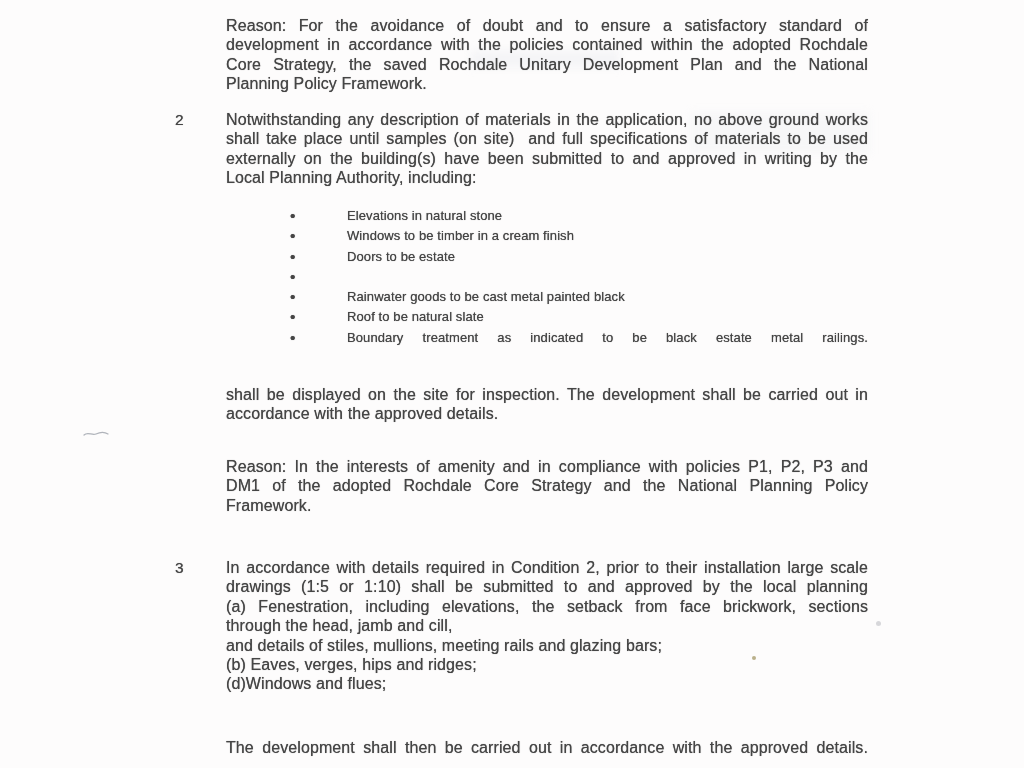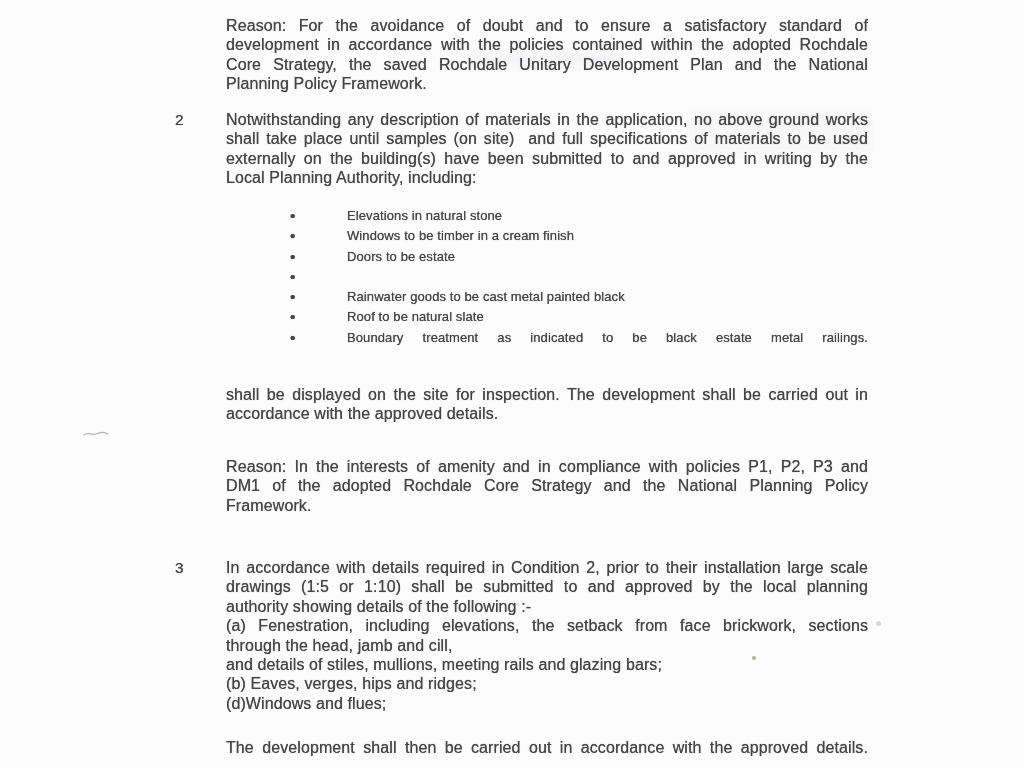--- a/index.html
+++ b/index.html
@@ -126,21 +126,20 @@
       </div>
       <div class="block" style="top: 457px;">
         <div class="line just">Reason: In the interests of amenity and in compliance with policies P1, P2, P3 and</div>
         <div class="line just">DM1 of the adopted Rochdale Core Strategy and the National Planning Policy</div>
         <div class="line">Framework.</div>
       </div>
       <div class="block" style="top: 558px;">
         <div class="cond-num">3</div>
         <div class="line just">In accordance with details required in Condition 2, prior to their installation large scale</div>
         <div class="line just">drawings (1:5 or 1:10) shall be submitted to and approved by the local planning</div>
-        <div class="line">authority showing details of the following :-</div>
         <div class="line just">(a) Fenestration, including elevations, the setback from face brickwork, sections</div>
         <div class="line">through the head, jamb and cill,</div>
         <div class="line">and details of stiles, mullions, meeting rails and glazing bars;</div>
         <div class="line">(b) Eaves, verges, hips and ridges;</div>
         <div class="line">(d)Windows and flues;</div>
       </div>
       <div class="block" style="top: 738px;">
         <div class="line just">The development shall then be carried out in accordance with the approved details.</div>
       </div>
     </div>

